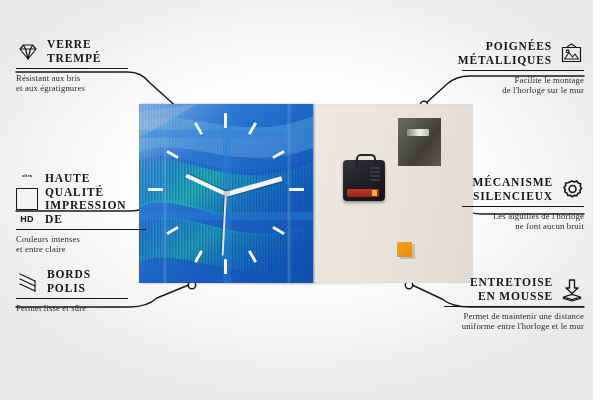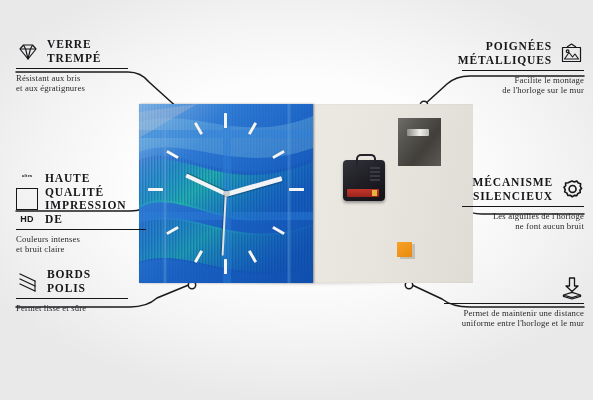--- a/index.html
+++ b/index.html
@@ -222,21 +222,21 @@
         <span class="u">ultra</span>
         <span class="h">HD</span>
       </div>
       <div>
         <div class="ttl">HAUTE QUALITÉ</div>
         <div class="ttl">IMPRESSION DE</div>
       </div>
     </div>
     <div class="rule"></div>
     <div class="cap">Couleurs intenses</div>
-    <div class="cap">et bruit claire</div>
+    <div class="cap">et entre claire</div>
   </div>
 
   <div class="feature left" style="left:16px;top:268px;width:112px;">
     <div class="head">
       <svg class="ico" width="24" height="20" viewBox="0 0 24 20">
         <g stroke="#17171a" stroke-width="1.3" stroke-linecap="round">
           <line x1="4" y1="2" x2="19" y2="9"></line>
             <line x1="4" y1="7" x2="19" y2="14"></line>
           <line x1="4" y1="12" x2="19" y2="19"></line>
           <line x1="19" y1="9" x2="19" y2="19" stroke-width="1.1"></line>
@@ -286,20 +286,24 @@
         </g>
       </svg>
     </div>
     <div class="rule"></div>
     <div class="cap">Les aiguilles de l'horloge</div>
     <div class="cap">ne font aucun bruit</div>
   </div>
 
   <div class="feature right" style="left:444px;top:276px;width:140px;">
     <div class="head">
+      <div>
+        <div class="ttl">ENTRETOISE</div>
+        <div class="ttl">EN MOUSSE</div>
+      </div>
       <svg class="ico" width="24" height="24" viewBox="0 0 24 24">
         <g fill="none" stroke="#17171a" stroke-width="1.3" stroke-linejoin="round">
           <path d="M9.5,2 H14.5 V10 H18 L12,15.5 L6,10 H9.5 Z"></path>
           <path d="M12,16.4 L20.5,19 L12,21.6 L3.5,19 Z"></path>
           <path d="M3.5,19 V20.4 L12,23 L20.5,20.4 V19"></path>
         </g>
       </svg>
     </div>
     <div class="rule"></div>
     <div class="cap">Permet de maintenir une distance</div>

